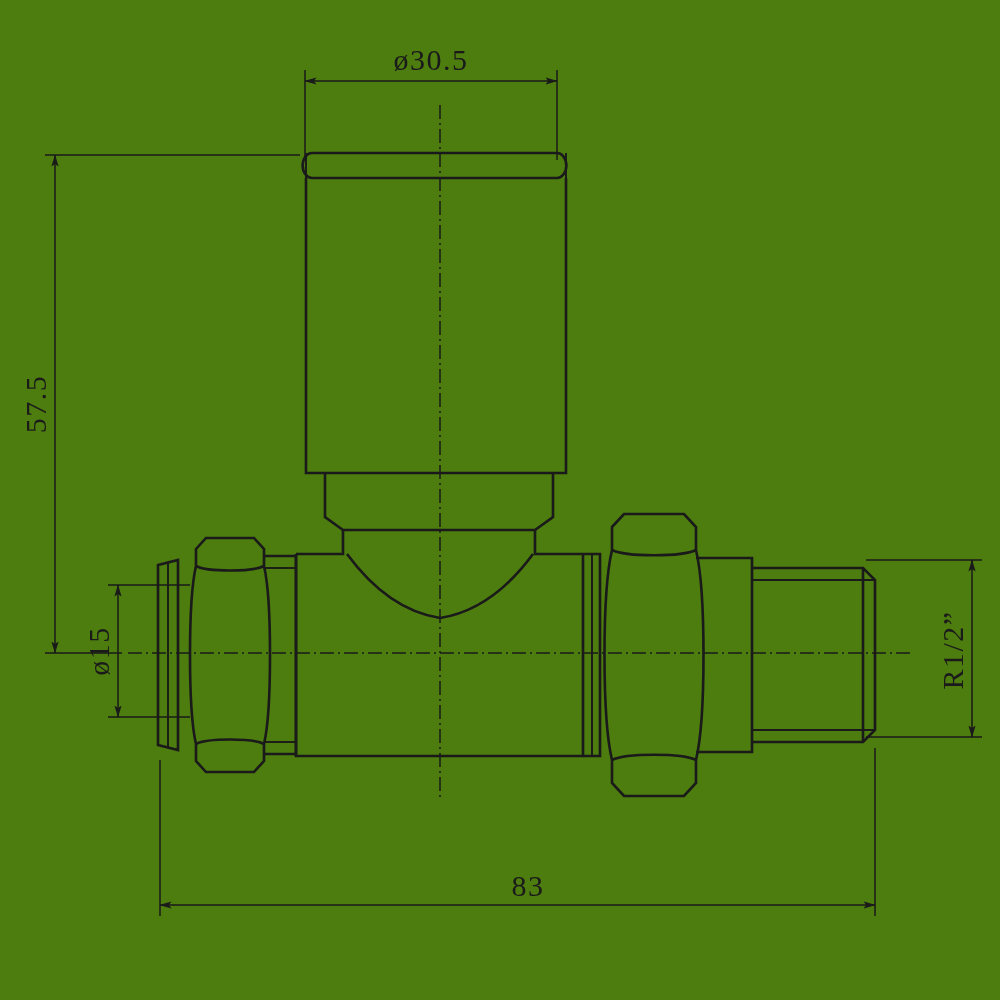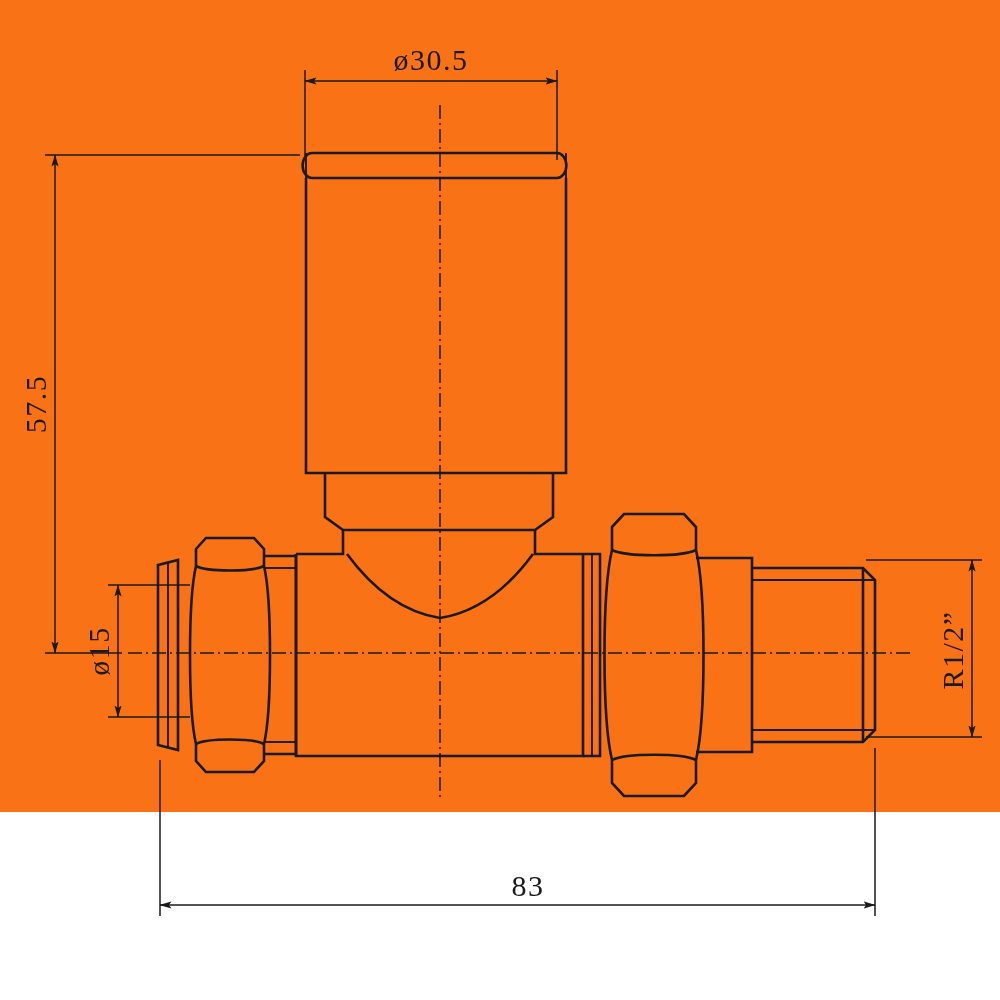--- a/index.html
+++ b/index.html
@@ -9,22 +9,22 @@
   }
   body {
     width: 1000px;
     height: 1000px;
     font-family: "Liberation Serif", serif;
     overflow: hidden;
   }
   #drawing-root {
     position: relative;
     width: 1000px;
-    height: 812px;
-    background: #f97316;
+    height: 1000px;
+    background: #4d7c0f;
   }
   svg#tech-drawing {
     display: block;
     width: 1000px;
     height: 1000px;
   }
   .part-line {
     fill: none;
     stroke: #1a1a1a;
     stroke-width: 2.6;

